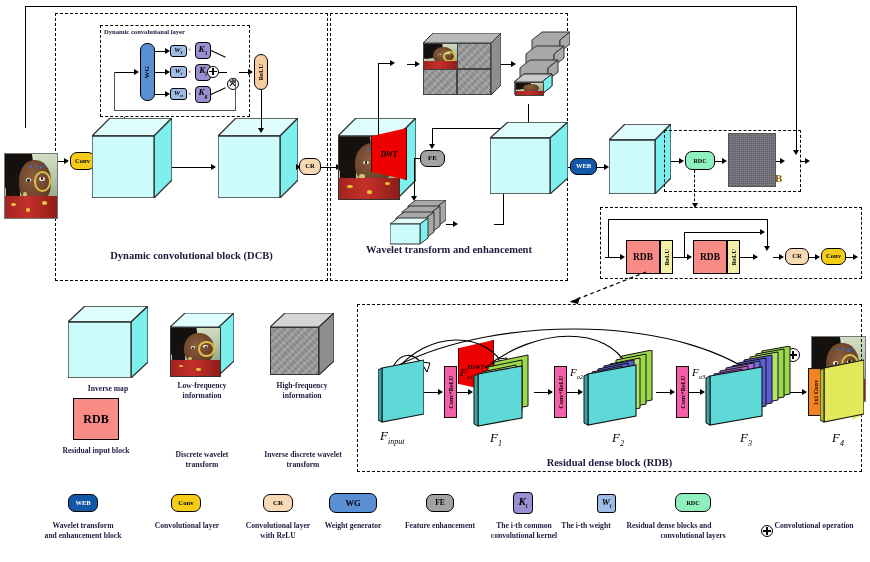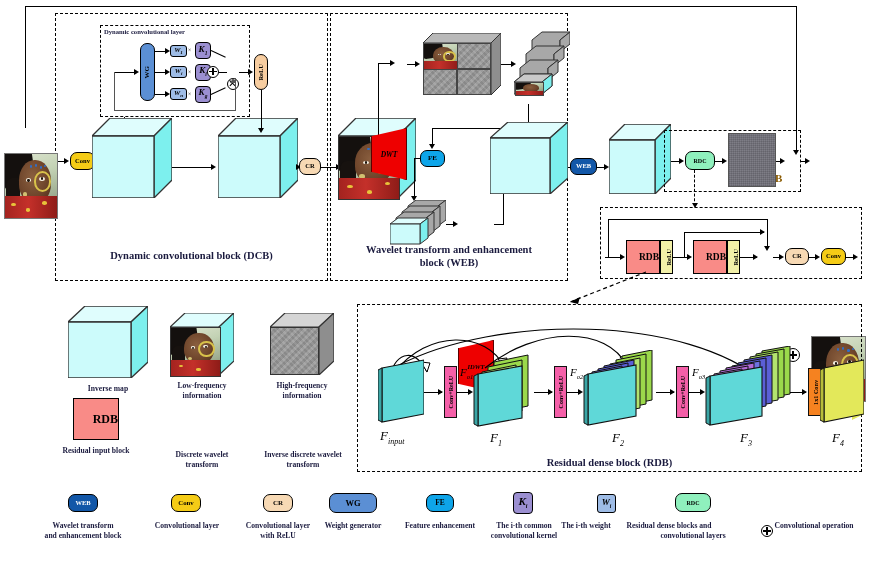--- a/index.html
+++ b/index.html
@@ -22,27 +22,27 @@
   .fmark sub{font-size:8px;font-style:italic;}
 
   
   .node{display:flex;align-items:center;justify-content:center;
         border:1.1px solid #000;border-radius:7px;
         font-weight:bold;text-align:center;line-height:1;}
   .node-conv{background:#f5cc16;}
   .node-cr{background:#f7d9b4;}
   .node-web{background:#1257a8;color:#fff;}
   .node-wg{background:#5b8fd4;}
-  .node-fe{background:#0ea5e9;}
+  .node-fe{background:#a3a3a3;}
   .node-rdc{background:#8ff0bd;}
   .node-relu{background:#f7cda0;}
   .node-k{background:#9b8fd1;border-radius:4px;}
   .node-w{background:#9ebce6;border-radius:3px;}
 
-  .sq{display:flex;align-items:center;justify-content:flex-end;
+  .sq{display:flex;align-items:center;justify-content:center;
       border:1.2px solid #000;font-weight:bold;text-align:center;}
   .sq-rdb{background:#f98b87;}
   .sq-relu{background:#f2f0a8;}
 
   .vtext{writing-mode:vertical-rl;transform:rotate(180deg);}
 
   
   .ln{background:#000;}
   .lnh{height:1.2px;}
   .lnv{width:1.2px;}
@@ -274,21 +274,20 @@
   <div class="abs ln lnh" style="left:298px;top:167px;width:12px;"></div>
   <div class="abs arrowR" style="left:296px;top:164px;"></div>
   <div class="abs node node-cr" style="left:299px;top:158px;width:22px;height:17px;font-size:6.5px;">
     <span>CR</span>
   </div>
   <div class="abs ln lnh" style="left:321px;top:166.5px;width:17px;"></div>
   <div class="abs arrowR" style="left:336px;top:163.5px;"></div>
 
   <div class="abs dashbox" style="left:330px;top:13px;width:238px;height:268px;"></div>
   <div class="abs caption" style="left:330px;top:244px;width:238px;">Wavelet transform and enhancement</div>
-  <div class="abs caption" style="left:330px;top:257px;width:238px;">block (WEB)</div>
 
   <div class="cube" style="left:338px;top:118px;width:78px;height:80px;">
     <svg width="78" height="80" style="display:block;position:absolute;left:0;top:0;">
       <polygon points="0,18 18,0 78,0 60,18" fill="#dffdfd" stroke="#333" stroke-width="1.3"></polygon>
       <polygon points="60,18 78,0 78,62 60,80" fill="#7df0ee" stroke="#333" stroke-width="1.3"></polygon>
     </svg>
     <div class="portrait" style="position:absolute;left:0;top:18px;width:60px;height:62px;border:1.3px solid #333;">
       <div class="p-bg"></div>
         <div class="p-hair"></div>
         <div class="p-hair2"></div>

